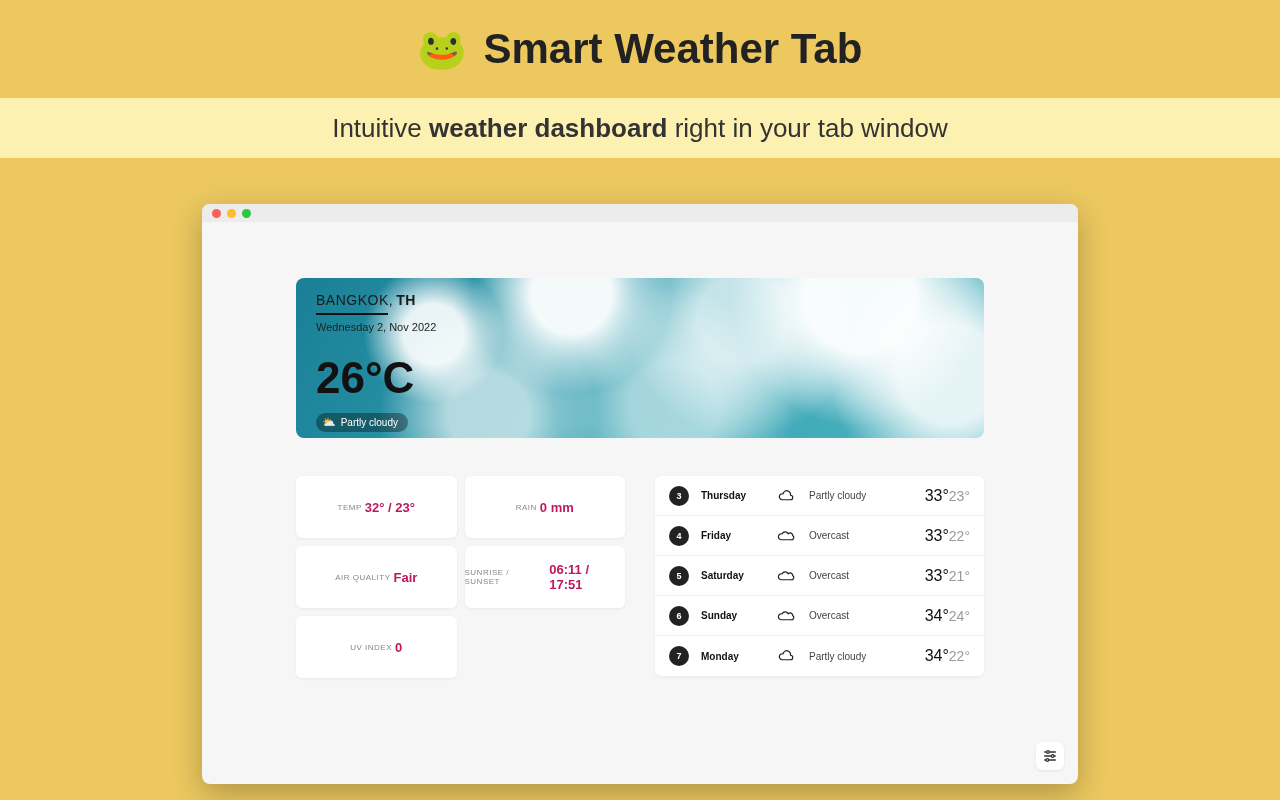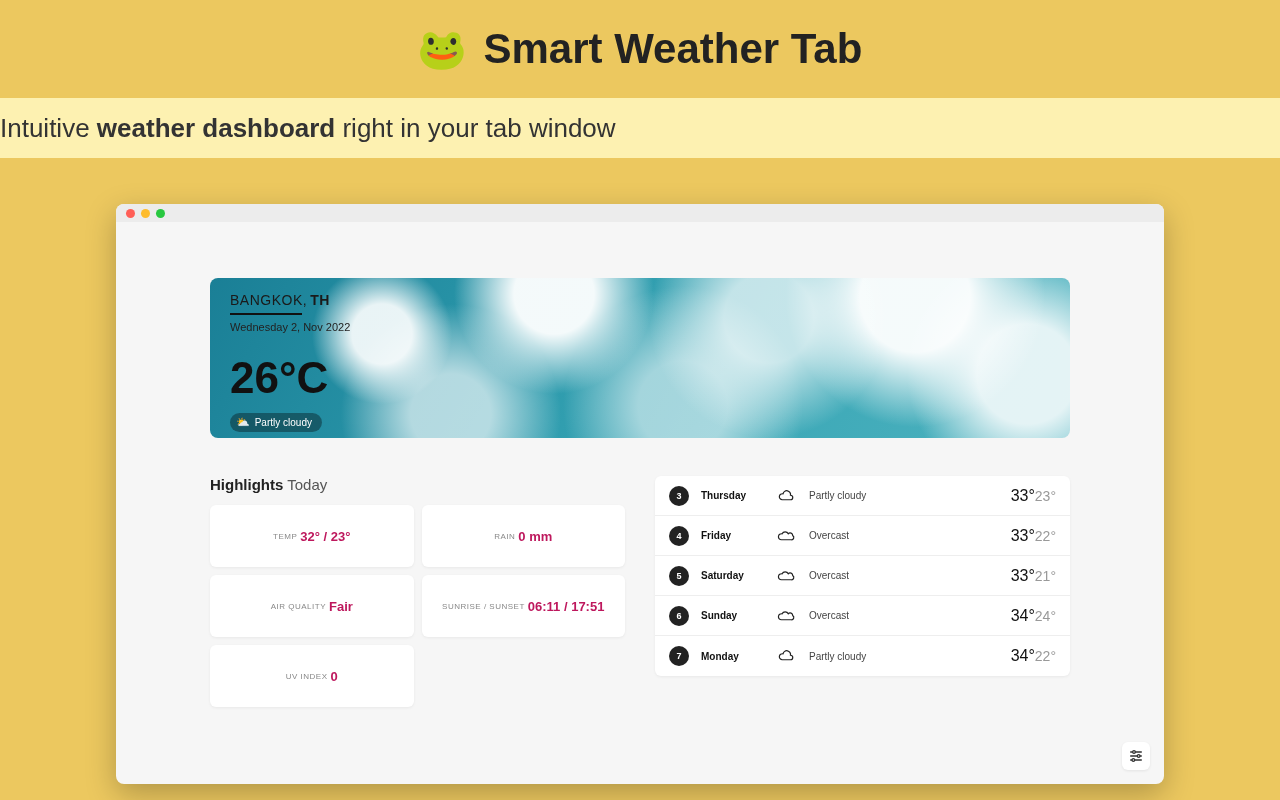--- a/index.html
+++ b/index.html
@@ -18,34 +18,34 @@
   .frog-icon { font-size: 40px; line-height: 1; }
   .app-title { font-size: 42px; font-weight: 800; color: #222; }
 
   
   .subtitle-band {
     width: 100%;
     height: 60px;
     background: #fdf1b1;
     display: flex;
     align-items: center;
-    justify-content: flex-start;
+    justify-content: center;
   }
   .subtitle { font-size: 26px; color: #333; }
   .subtitle strong { font-weight: 700; }
 
   
   .stage {
     width: 100%;
     display: flex;
     justify-content: center;
     padding-top: 46px;
   }
   .window {
-    width: 1048px;
+    width: 876px;
     height: 580px;
     background: #f6f6f6;
     border-radius: 8px;
     box-shadow: 0 10px 30px rgba(0,0,0,0.25);
     overflow: hidden;
     position: relative;
   }
   .chrome {
     height: 18px;
     background: #ececec;
@@ -260,24 +260,20 @@
           <div class="cond-pill">
             <span class="mini-sun">⛅</span>
             <span>Partly cloudy</span>
           </div>
         </div>
       </div>
 
       <div class="cols">
 
         <div class="col">
-          <div class="sect-title">
-            <span class="strong">Highlights</span>
-            <span class="light"> </span><span class="light">Today</span>
-          </div>
           <div class="hl-grid">
             <div class="hl-card">
               <div class="hl-label">TEMP</div>
               <div class="hl-value">32° / 23°</div>
             </div>
             <div class="hl-card">
               <div class="hl-label">RAIN</div>
               <div class="hl-value">0 mm</div>
             </div>
             <div class="hl-card">

